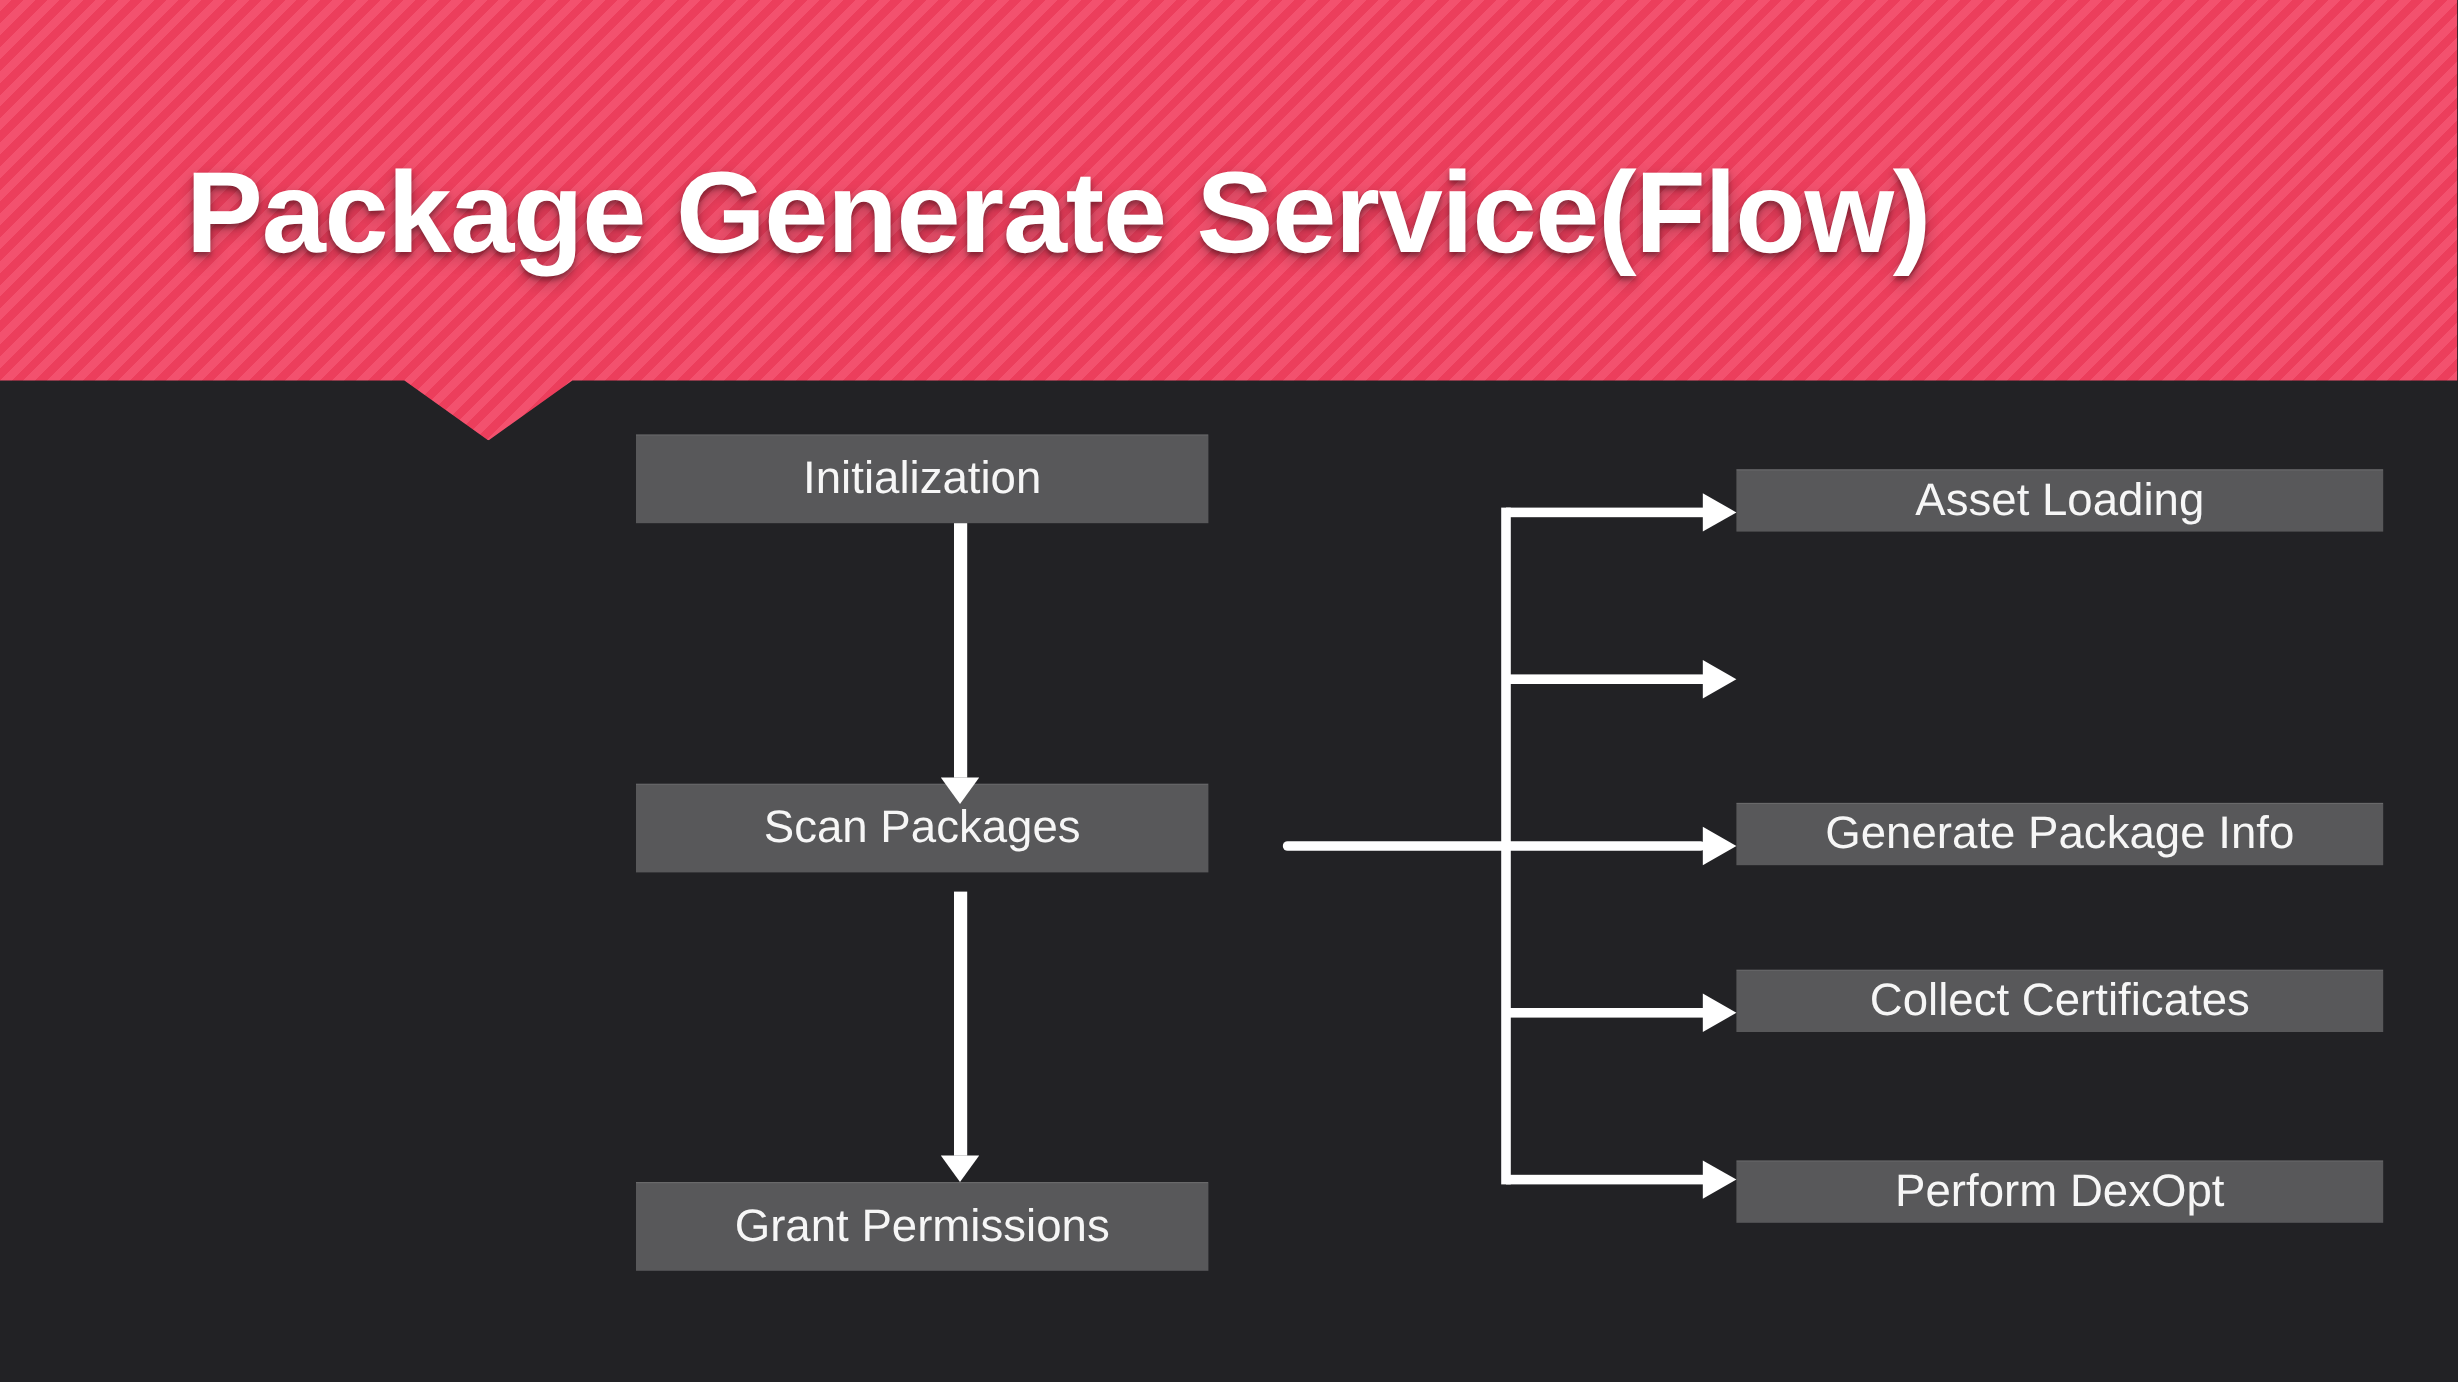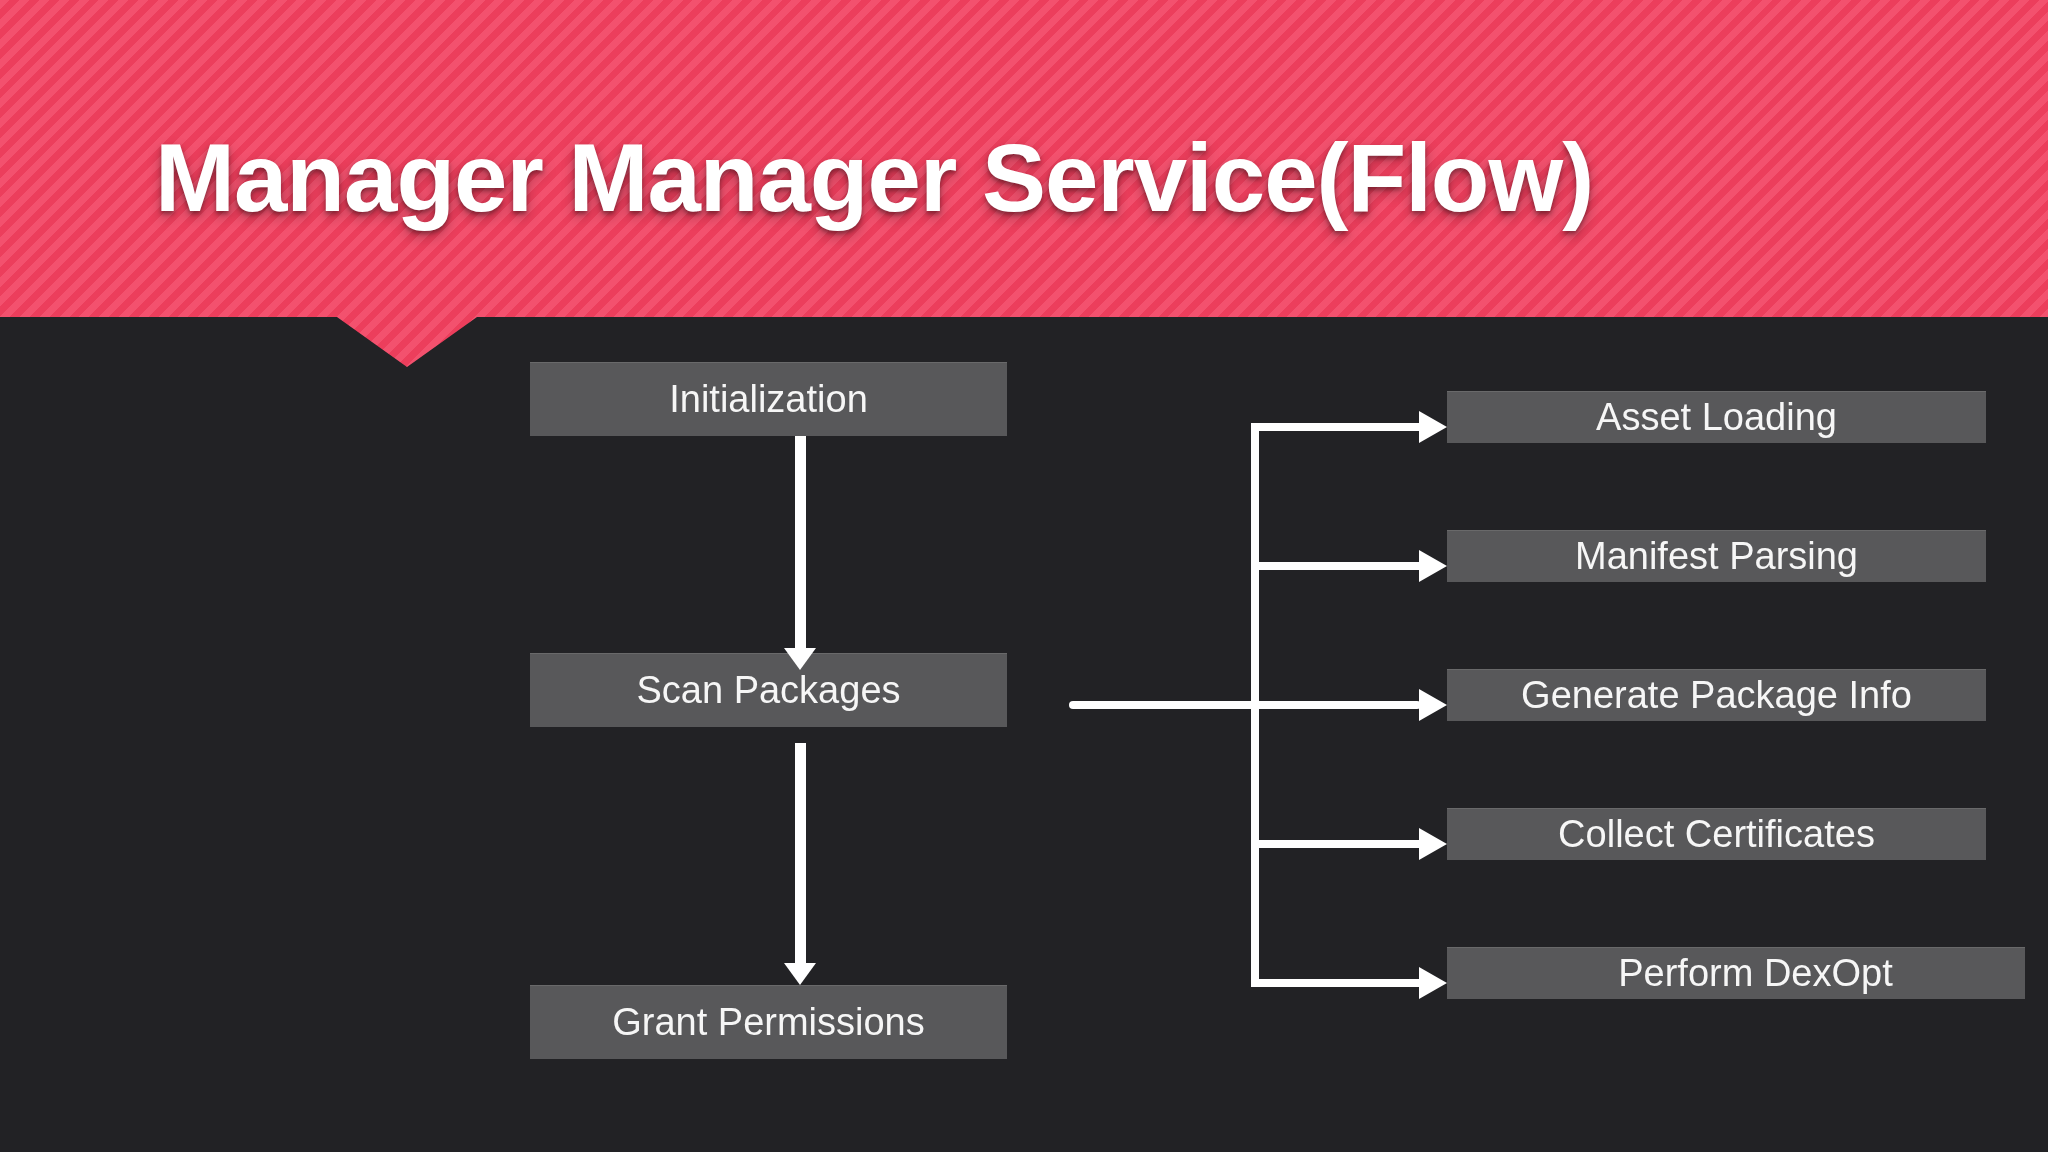--- a/index.html
+++ b/index.html
@@ -59,21 +59,21 @@
   .node.right { left: 1447px; width: 539px; height: 52px; }
 
   #node-initialization      { top: 362px; }
   #node-scan-packages       { top: 653px; }
   #node-grant-permissions   { top: 985px; }
 
   #node-asset-loading         { top: 391px; }
   #node-manifest-parsing      { top: 530px; }
   #node-generate-package-info { top: 669px; }
   #node-collect-certificates  { top: 808px; }
-  #node-perform-dexopt        { top: 947px; padding-left: 39px; }
+  #node-perform-dexopt        { top: 967px; }
 
   
   .line {
     position: absolute;
     background: #ffffff;
   }
   .vline-1 { left: 795px; top: 436px; width: 11px; height: 212px; }
   .vline-2 { left: 795px; top: 743px; width: 11px; height: 220px; }
 
   .head-down {
@@ -108,37 +108,34 @@
   .head-right-generate-package-info { top: 689px; }
   .head-right-collect-certificates  { top: 828px; }
   .head-right-perform-dexopt        { top: 967px; }
 </style>
 </head>
 <body>
 
 <div class="slide">
 
   <div class="banner"></div>
-  <h1 class="slide-title">Manager Manager Service(Flow)</h1>
+  <h1 class="slide-title">Package Generate Service(Flow)</h1>
 
   <div class="node left" id="node-initialization">
     <span>Initialization</span>
   </div>
   <div class="node left" id="node-scan-packages">
     <span>Scan Packages</span>
   </div>
   <div class="node left" id="node-grant-permissions">
     <span>Grant Permissions</span>
   </div>
 
   <div class="node right" id="node-asset-loading">
     <span>Asset Loading</span>
-  </div>
-  <div class="node right" id="node-manifest-parsing">
-    <span>Manifest Parsing</span>
   </div>
   <div class="node right" id="node-generate-package-info">
     <span>Generate Package Info</span>
   </div>
   <div class="node right" id="node-collect-certificates">
     <span>Collect Certificates</span>
   </div>
   <div class="node right" id="node-perform-dexopt">
     <span>Perform DexOpt</span>
   </div>

